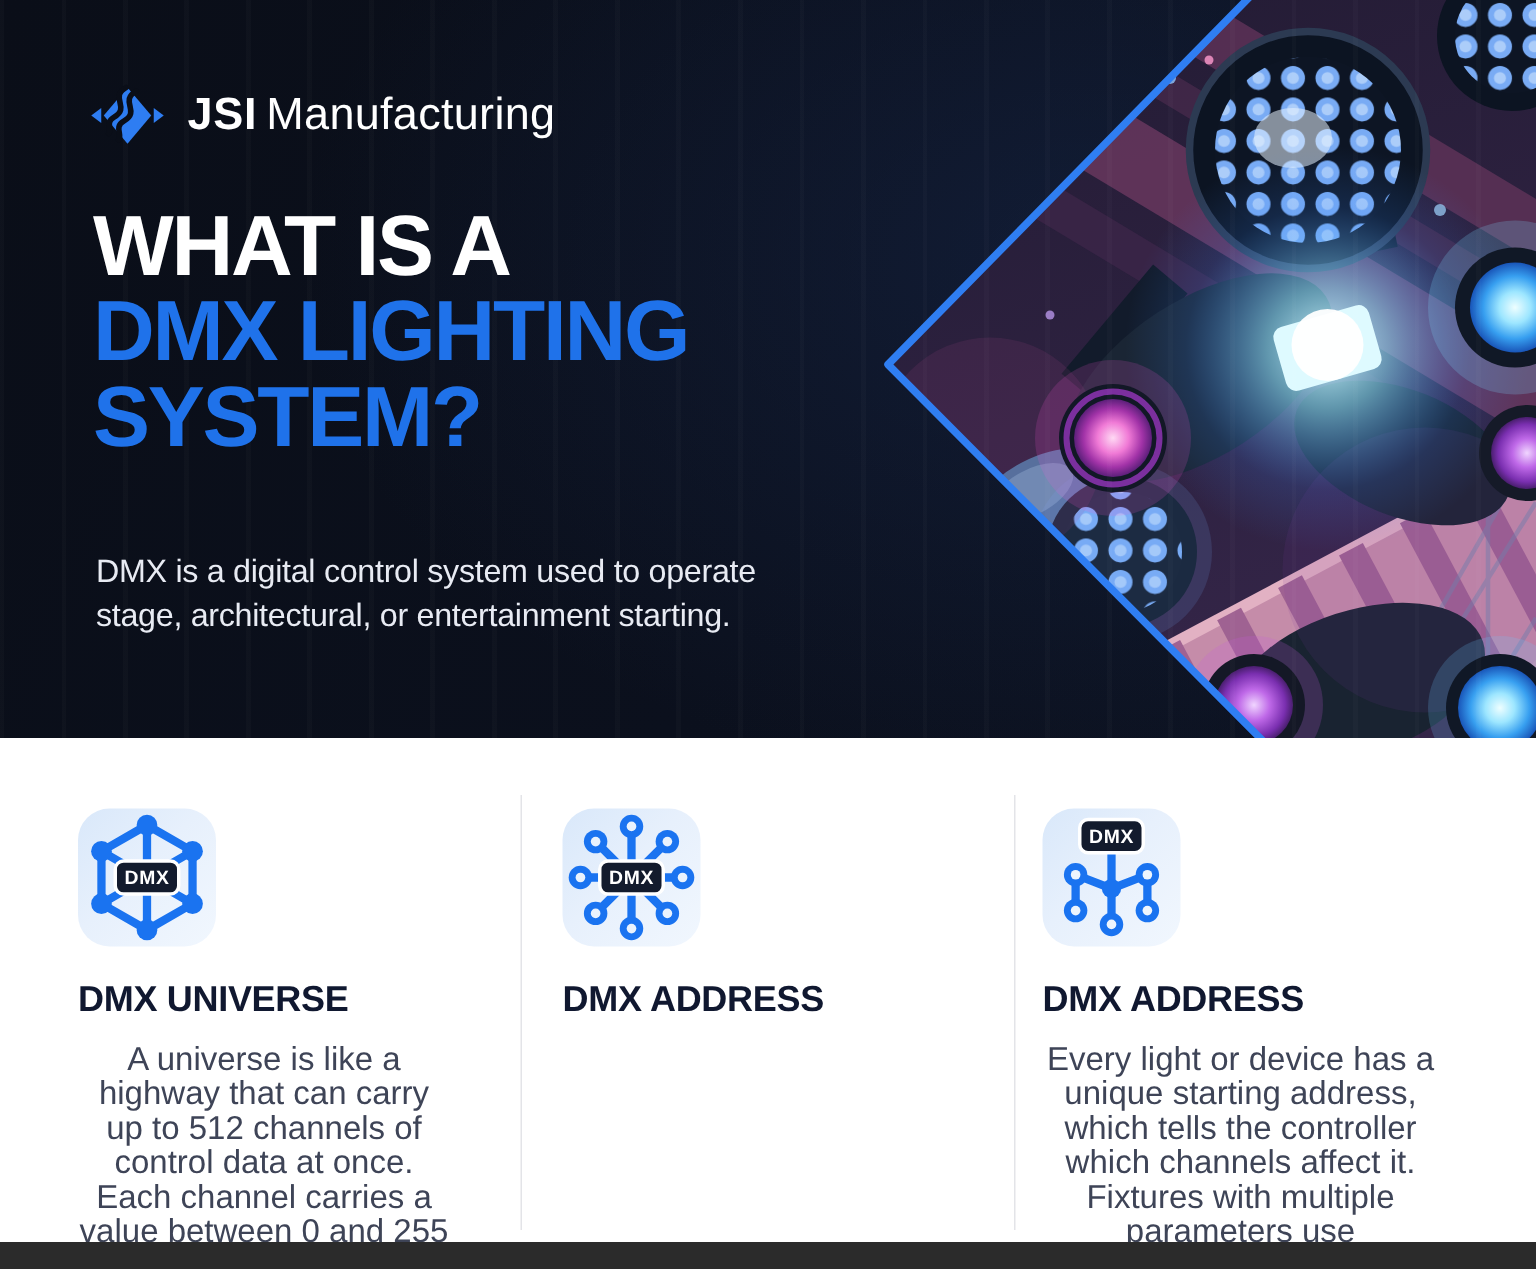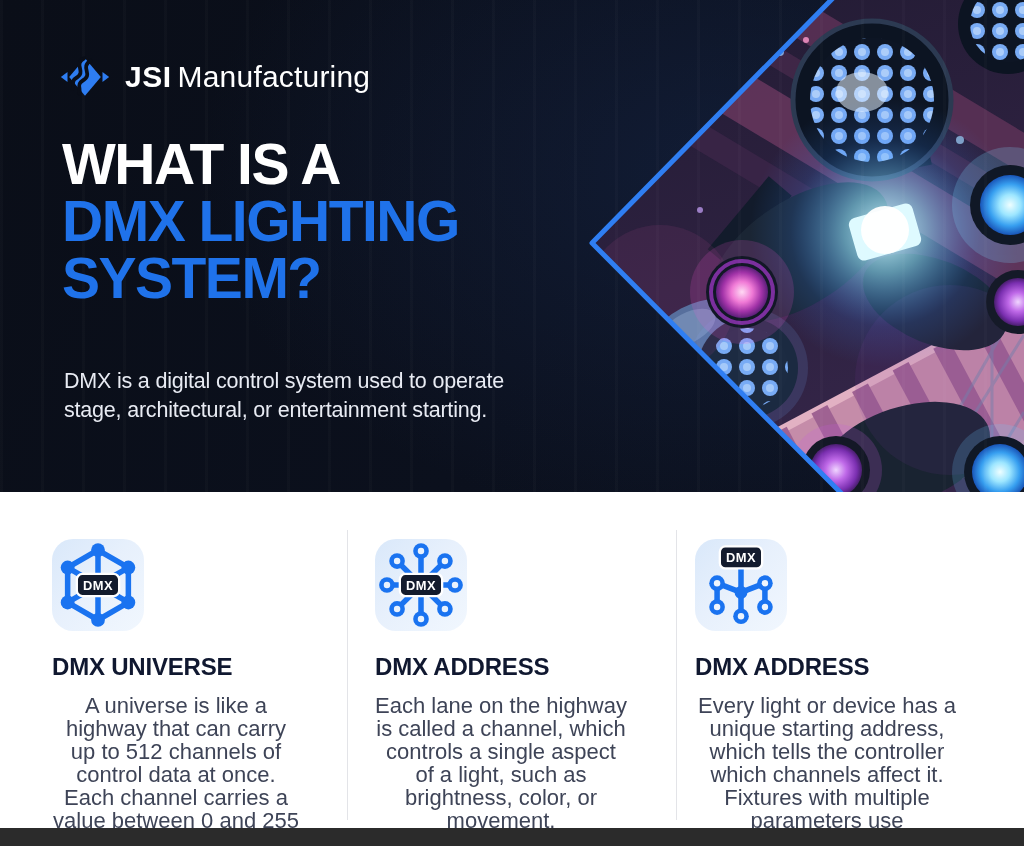--- a/index.html
+++ b/index.html
@@ -281,21 +281,20 @@
               <circle cx="24" cy="24" r="3.5"></circle>
                 <circle cx="76" cy="24" r="3.5"></circle>
               <circle cx="76" cy="76" r="3.5"></circle>
                 <circle cx="24" cy="76" r="3.5"></circle>
             </g>
             <rect class="badge-rect" x="27" y="38" width="46" height="24" rx="6"></rect>
             <text class="badge-text" x="50" y="55" text-anchor="middle">DMX</text>
           </svg>
         </div>
         <h2>DMX ADDRESS</h2>
-        <p>Each lane on the highway is called a channel, which controls a single aspect of a light, such as brightness, color, or movement.</p>
       </div>
 
       <div class="card c3">
         <div class="tile">
           <svg viewBox="0 0 100 100">
             <g class="net-line">
               <line x1="50" y1="30" x2="50" y2="58"></line>
               <line x1="24" y1="48" x2="50" y2="58"></line>
               <line x1="50" y1="58" x2="76" y2="48"></line>
               <line x1="24" y1="48" x2="24" y2="74"></line>

